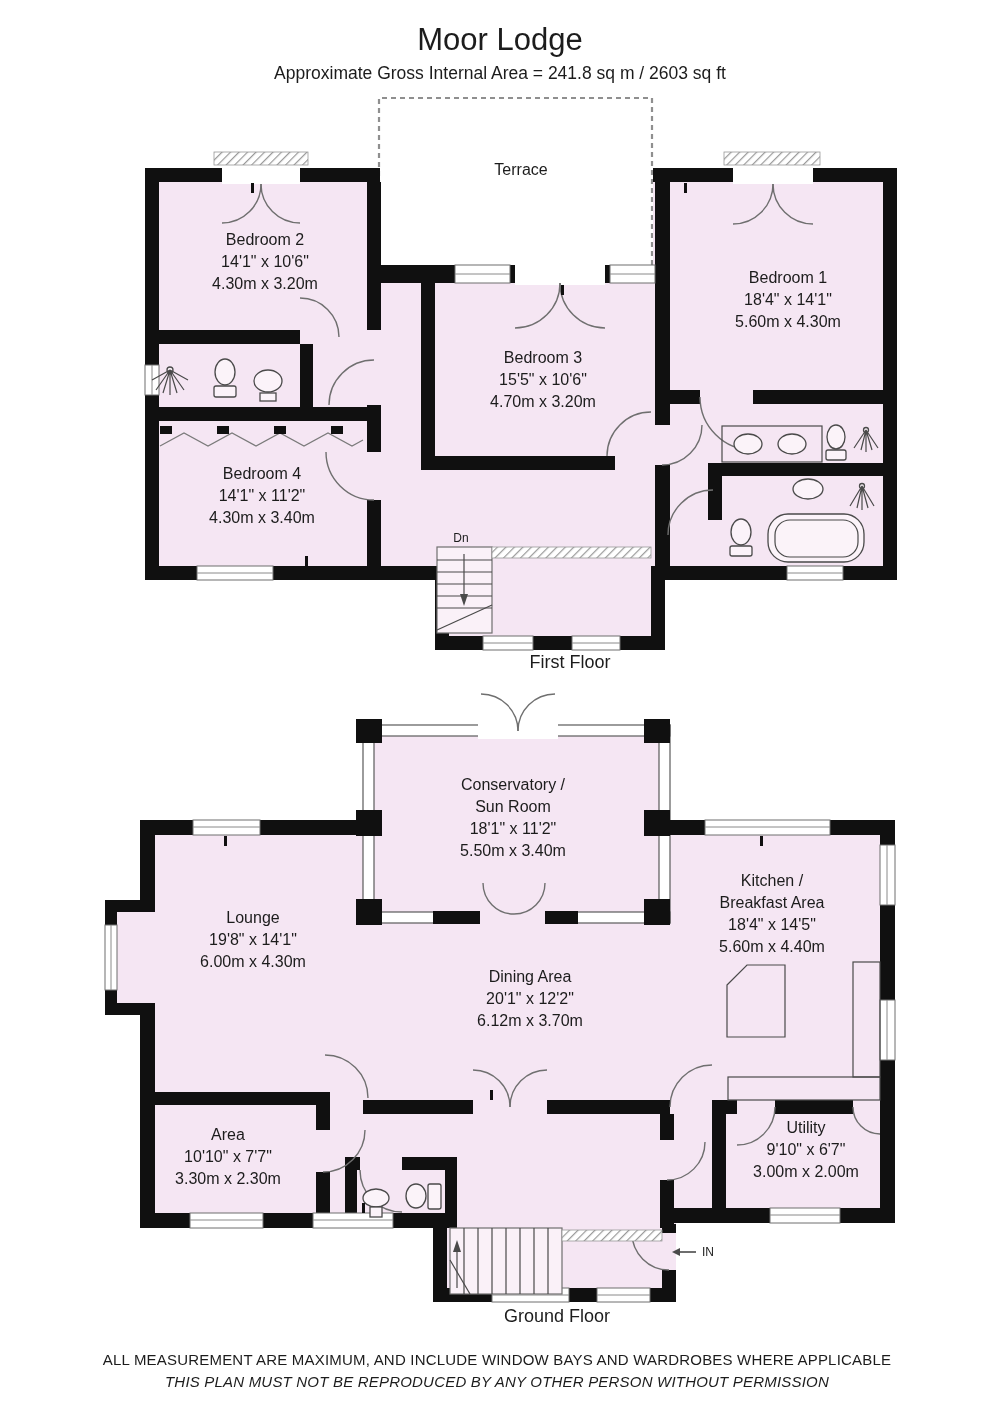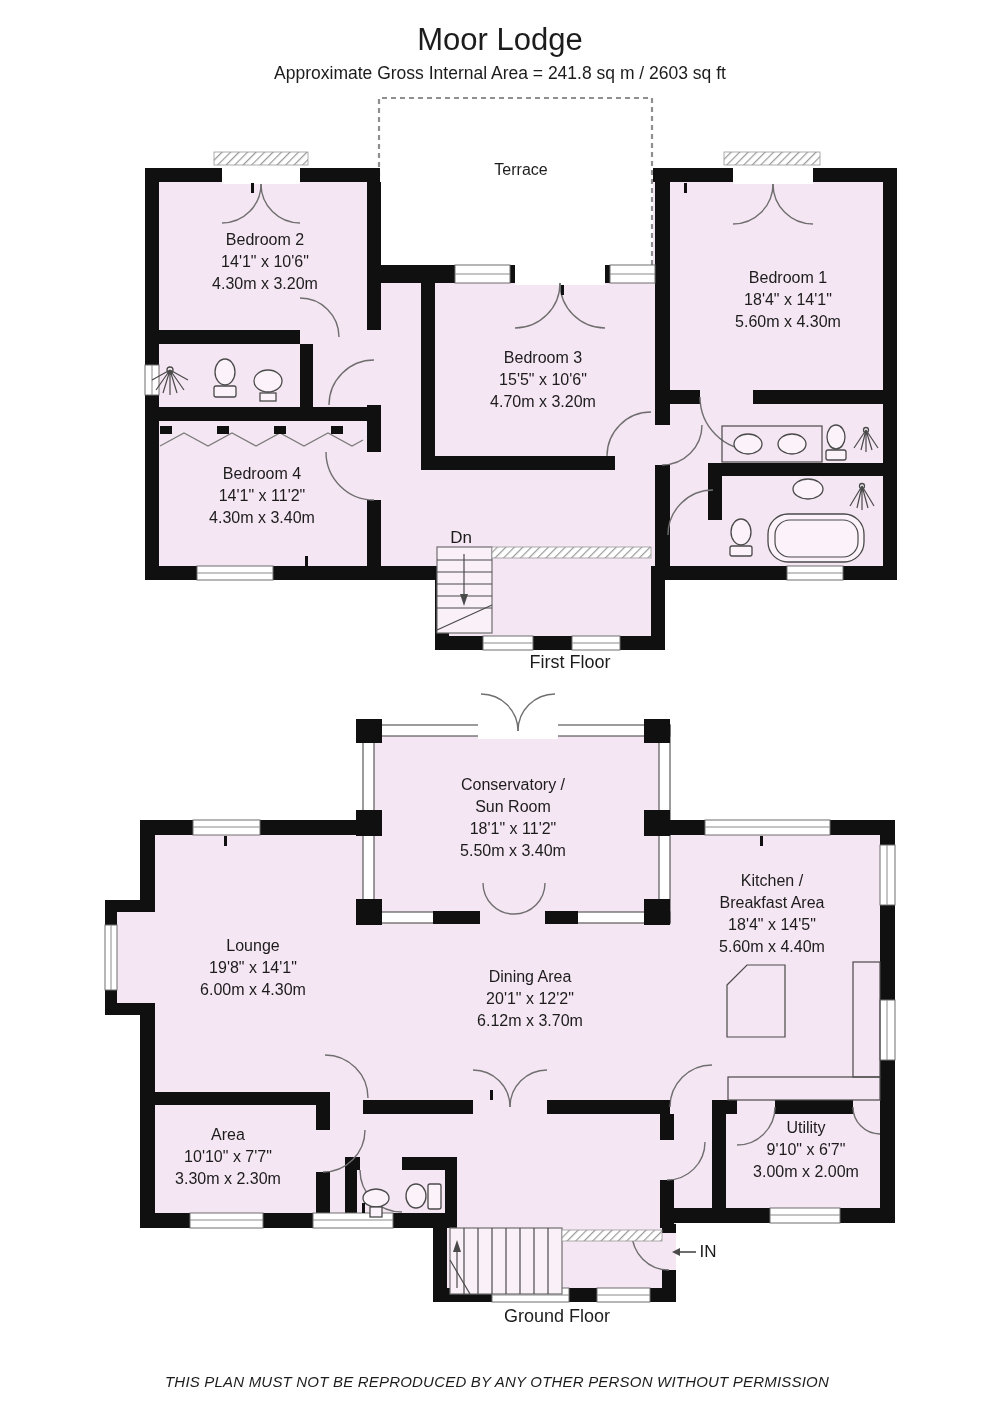--- a/index.html
+++ b/index.html
@@ -5,21 +5,21 @@
   html,body{margin:0;padding:0;background:#fff;}
   .page{position:relative;width:992px;height:1415px;background:#fff;overflow:hidden;
         font-family:"Liberation Sans", sans-serif;color:#1c1c1c;}
   svg.plan{position:absolute;left:0;top:0;width:1000px;height:1415px;}
   .lbl{position:absolute;transform:translate(-50%,-50%);text-align:center;line-height:22px;
        font-size:16px;color:#1c1c1c;white-space:nowrap;}
   .lbl div{white-space:nowrap;}
   .title{font-size:31px;line-height:34px;}
   .subtitle{font-size:17.5px;}
   .floorcap{font-size:18px;}
-  .small{font-size:17px;}
+  .small{font-size:12px;}
   .footer{font-size:15px;line-height:22px;letter-spacing:0.2px;}
   
   .room{fill:#f5e6f3;}
   .wall{fill:#101010;}
   .win{fill:#ffffff;stroke:#6f6f6f;stroke-width:1;}
   .winl{stroke:#8a8a8a;stroke-width:1;fill:none;}
   .gap{fill:#ffffff;}
   .gapp{fill:#f5e6f3;}
   .arc{fill:none;stroke:#6f6f6f;stroke-width:1.4;}
   .fix{fill:#fbf3f9;stroke:#4a4a4a;stroke-width:1.3;}
@@ -371,21 +371,21 @@
   <div>5.50m x 3.40m</div>
 </div>
 
 <div class="lbl" style="left:772px;top:914px;">
   <div>Kitchen /</div>
   <div>Breakfast Area</div>
   <div>18'4" x 14'5"</div>
   <div>5.60m x 4.40m</div>
 </div>
 
-<div class="lbl" style="left:253px;top:968px;">
+<div class="lbl" style="left:253px;top:940px;">
   <div>Lounge</div>
   <div>19'8" x 14'1"</div>
   <div>6.00m x 4.30m</div>
 </div>
 
 <div class="lbl" style="left:530px;top:999px;">
   <div>Dining Area</div>
   <div>20'1" x 12'2"</div>
   <div>6.12m x 3.70m</div>
 </div>
@@ -398,15 +398,16 @@
 
 <div class="lbl" style="left:806px;top:1150px;">
   <div>Utility</div>
   <div>9'10" x 6'7"</div>
   <div>3.00m x 2.00m</div>
 </div>
 
 <div class="lbl small" style="left:708px;top:1252px;">IN</div>
 <div class="lbl floorcap" style="left:557px;top:1316px;">Ground Floor</div>
 
+<div class="lbl footer" style="left:497px;top:1360px;">ALL MEASUREMENT  ARE MAXIMUM, AND INCLUDE WINDOW BAYS AND WARDROBES WHERE APPLICABLE</div>
 <div class="lbl footer" style="left:497px;top:1382px;font-style:italic;">THIS PLAN MUST NOT BE REPRODUCED BY ANY OTHER PERSON WITHOUT PERMISSION</div>
 
 </div>
 
 </body></html>

